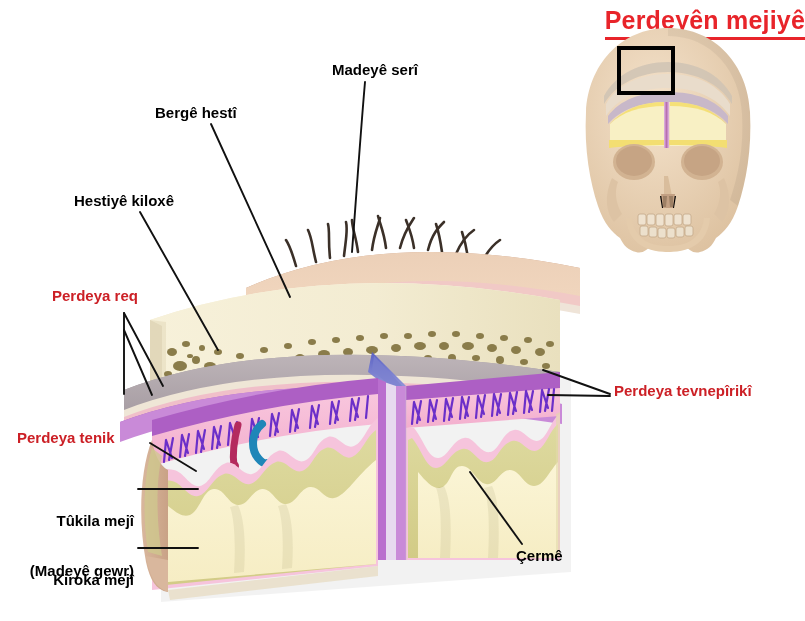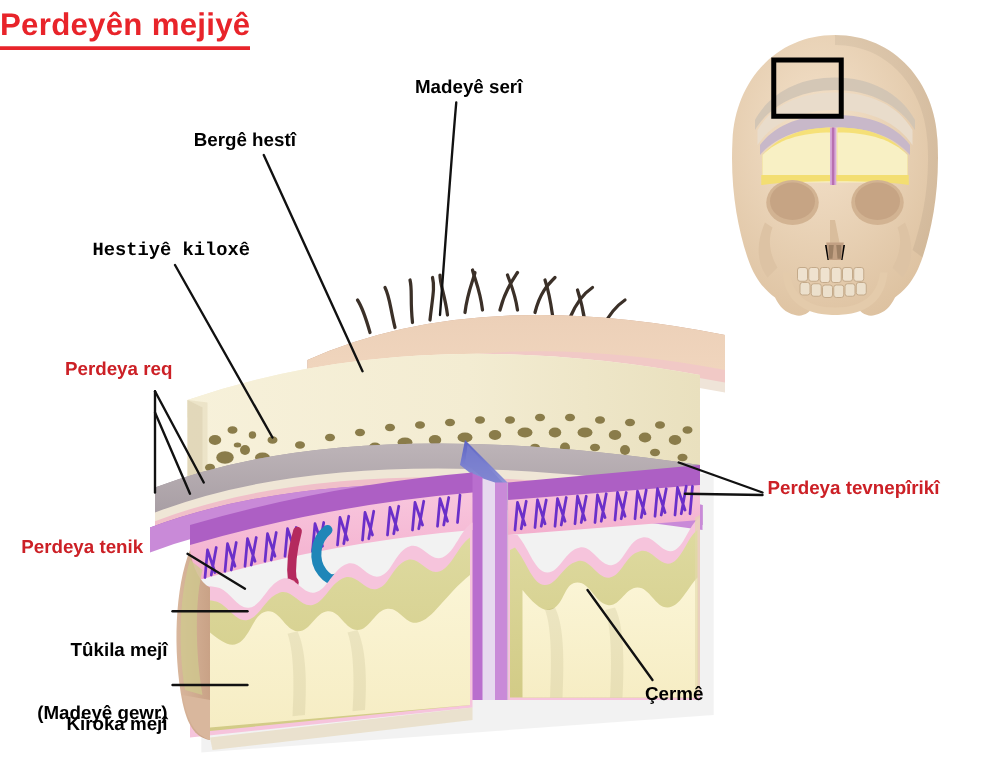--- a/index.html
+++ b/index.html
@@ -9,30 +9,30 @@
     -webkit-font-smoothing:antialiased;
   }
   #stage{position:absolute;inset:0;width:805px;height:621px;}
   #art{position:absolute;left:0;top:0;width:805px;height:621px;}
 
   .lbl{position:absolute;font-weight:bold;line-height:1.12;white-space:pre;}
   .lbl.black{color:#000000;}
   .lbl.red{color:#cc2026;}
 
   #title{
-    position:absolute;left:0;top:6px;width:805px;text-align:left;
+    position:absolute;left:0;top:6px;width:805px;text-align:right;
     color:#e8242a;font-weight:bold;font-size:25px;letter-spacing:.2px;
   }
   #title .u{
     display:inline-block;border-bottom:3px solid #e8242a;padding-bottom:2px;
   }
 
   .l-cerme   {left:332px;top:62px;font-size:15px;}
   .l-berge   {left:155px;top:105px;font-size:15px;}
-  .l-hestiye {left:74px; top:193px;font-size:15px;font-family:Liberation Mono, monospace;}
+  .l-hestiye {left:74px; top:193px;font-size:15px;}
   .l-req     {left:40px; top:288px;font-size:15px;margin-left:12px;}
   .l-tenik   {left:17px; top:430px;font-size:15px;}
   .l-tukila  {left:6px;  top:479px;font-size:15px;text-align:right;width:128px;}
   .l-kiroka  {left:6px;  top:538px;font-size:15px;text-align:right;width:128px;}
   .l-meji    {left:516px;top:548px;font-size:15px;}
   .l-tevne   {left:614px;top:383px;font-size:15px;}
 </style>
 </head>
 <body>
 

